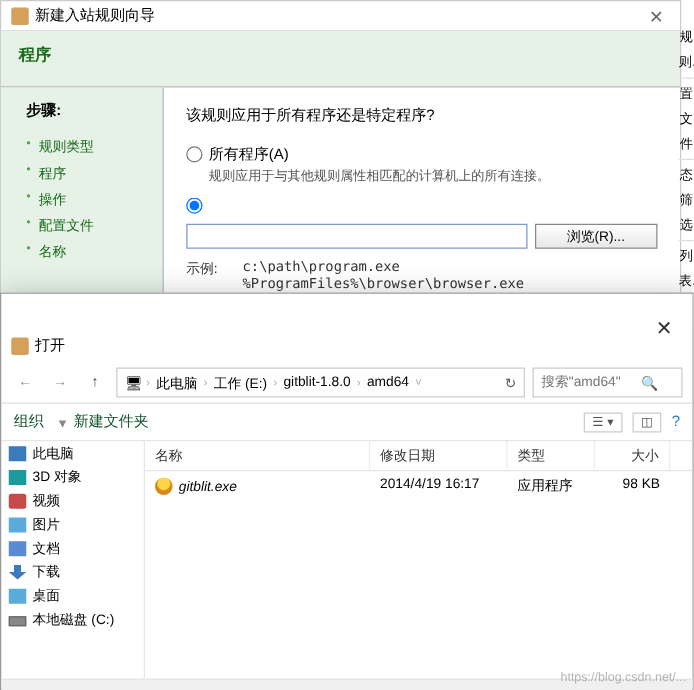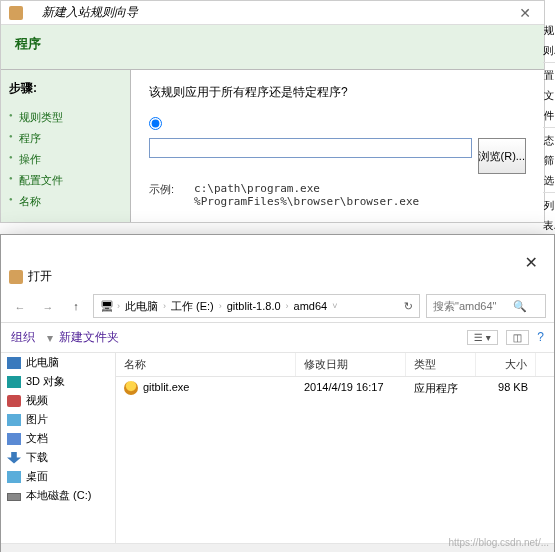--- a/index.html
+++ b/index.html
@@ -1,42 +1,42 @@
 <!DOCTYPE html>
 <html><head>
 <meta charset="utf-8">
 <style>
 * { margin: 0; padding: 0; box-sizing: border-box; font-family: "Microsoft YaHei", Arial, sans-serif; }
 body { width: 555px; height: 552px; background: #fff; position: relative; overflow: hidden; }
 
 
 .wizard { position: absolute; top: 0; left: 0; right: 10px; border: 1px solid #ccc; background: #fff; }
 .wiz-title { display: flex; align-items: center; justify-content: space-between; padding: 3px 8px; font-size: 12px; border-bottom: 1px solid #ddd; }
-.wiz-title-left { display: flex; align-items: center; gap: 19px; font-style: italic; }
+.wiz-title-left { display: flex; align-items: center; gap: 5px; }
 .wiz-icon { width: 14px; height: 14px; background: #d4a05a; border-radius: 2px; display: inline-block; }
 .wiz-close { font-size: 14px; color: #666; padding: 0 5px; }
 .wiz-header { background: #e5f2e5; padding: 10px 14px 12px; border-bottom: 1px solid #bbb; }
 .wiz-header h2 { font-size: 13px; color: #1a6b1a; font-weight: bold; margin-bottom: 4px; }
 .wiz-header .sub { font-size: 11px; color: #333; }
 .wiz-body { display: flex; min-height: 150px; }
-.steps { width: 130px; padding: 10px 8px; background: #e5f2e5; border-right: 1px solid #bbb; }
+.steps { width: 130px; padding: 10px 20px; background: #e5f2e5; border-right: 1px solid #bbb; }
 .steps h4 { font-size: 12px; margin-bottom: 10px; }
 .steps ul { list-style: none; }
 .steps li { font-size: 11px; padding: 3px 0 3px 10px; position: relative; color: #1a6b1a; }
 .steps li::before { content: "●"; font-size: 6px; position: absolute; left: 0; top: 5px; color: #5a9a5a; }
 .steps li.active { color: #1a6b1a; font-weight: 500; }
 .wiz-content { flex: 1; padding: 14px 18px; font-size: 12px; }
 .wiz-q { margin-bottom: 14px; }
 .opt { margin: 8px 0; display: flex; align-items: flex-start; gap: 5px; }
 .opt input { margin-top: 2px; }
 .opt .lbl { font-size: 12px; }
 .opt .desc { font-size: 10.5px; color: #555; margin-top: 2px; }
 .path-row { margin: 4px 0 8px; display: flex; gap: 6px; }
 .path-row input[type=text] { flex: 1; border: 1px solid #7a9ac9; height: 20px; padding: 0 4px; font-size: 11px; }
-.browse-btn { background: linear-gradient(#fff,#e8e8e8); border: 1px solid #888; padding: 1px 0; font-size: 11px; height: 36px; }
+.browse-btn { background: linear-gradient(#fff,#e8e8e8); border: 1px solid #888; padding: 1px 25px; font-size: 11px; height: 20px; }
 .example { display: flex; gap: 20px; font-size: 11px; color: #333; }
 .example pre { font-family: "SimSun", monospace; font-size: 11px; }
 
 
 .peek { position: absolute; right: 0; top: 18px; width: 12px; font-size: 10.5px; line-height: 20px; text-align: center; }
 .peek div { border-bottom: 1px solid #ddd; padding: 2px 0; }
 
 
 .file-dlg { position: absolute; top: 234px; left: 0; right: 0; bottom: 0; border: 1px solid #999; background: #fff; box-shadow: 0 5px 25px rgba(0,0,0,.3); }
 .fd-title { display: flex; align-items: center; justify-content: space-between; padding: 5px 8px; font-size: 12px; }
@@ -46,21 +46,21 @@
 .fd-nav { display: flex; align-items: center; gap: 6px; padding: 4px 8px; border-bottom: 1px solid #ddd; font-size: 11px; }
 .nav-btn { width: 22px; height: 22px; display: flex; align-items: center; justify-content: center; color: #888; border-radius: 2px; }
 .nav-btn.active { color: #333; }
 .addr { flex: 1; display: flex; align-items: center; gap: 3px; border: 1px solid #ccc; height: 24px; padding: 0 6px; background: #fff; }
 .addr .sep { color: #aaa; font-size: 9px; }
 .addr .crumb { padding: 0 2px; }
 .addr .refresh { margin-left: auto; color: #555; }
 .search { display: flex; align-items: center; border: 1px solid #ccc; height: 24px; padding: 0 6px; width: 120px; color: #888; }
 .search input { border: none; outline: none; width: 80px; font-size: 11px; color: #888; }
 .fd-toolbar { display: flex; align-items: center; padding: 6px 10px; border-bottom: 1px solid #e5e5e5; font-size: 12px; }
-.tb-link { color: #4c1d95; margin-right: 6px; }
+.tb-link { color: #14532d; margin-right: 6px; }
 .tb-sep { color: #888; margin: 0 6px; }
 .tb-right { margin-left: auto; display: flex; gap: 8px; color: #555; }
 .view-btn { border: 1px solid #ccc; padding: 1px 6px; font-size: 10px; display: flex; align-items: center; gap: 3px; }
 .fd-body { display: flex; height: 190px; }
 .fd-side { width: 115px; border-right: 1px solid #e5e5e5; overflow-y: auto; }
 .fd-side ul { list-style: none; }
 .fd-side li { display: flex; align-items: center; gap: 5px; padding: 2px 6px; font-size: 11px; }
 .side-ico { width: 14px; height: 12px; display: inline-block; }
 .ico-pc { background: #3a7abd; }
 .ico-3d { background: #1a9b9b; }
@@ -73,21 +73,21 @@
 .ico-drv { background: #888; border: 1px solid #666; height: 8px; margin-top: 2px; }
 .fd-list { flex: 1; }
 .fd-head { display: flex; border-bottom: 1px solid #e5e5e5; font-size: 11px; }
 .fd-head div { padding: 4px 8px; color: #333; border-right: 1px solid #eee; }
 .col-name { width: 180px; }
 .col-date { width: 110px; }
 .col-type { width: 70px; }
 .col-size { width: 60px; text-align: right; }
 .fd-row { display: flex; font-size: 11px; padding: 4px 0; }
 .fd-row .cell { padding: 0 8px; }
-.fd-row .name { width: 180px; display: flex; align-items: flex-start; gap: 5px; }
+.fd-row .name { width: 180px; display: flex; align-items: flex-end; gap: 5px; font-style: italic; }
 .file-ico { width: 14px; height: 14px; background: radial-gradient(circle at 50% 35%, #ffd54a 40%, #d48a1a 50%); border-radius: 50%; display: inline-block; }
 .fd-footer { border-top: 1px solid #e5e5e5; padding: 10px 12px; background: #f0f0f0; }
 .fn-row { display: flex; align-items: flex-start; gap: 6px; font-size: 12px; }
 .fn-input { flex: 1; border: 1px solid #7a9ac9; height: 22px; padding: 0 4px; font-size: 11px; }
 .filter { border: 1px solid #aaa; height: 22px; width: 110px; font-size: 11px; display: flex; align-items: center; justify-content: space-between; padding: 0 5px; background: #fff; font-weight: bold; }
 .watermark { position: absolute; right: 6px; bottom: 4px; font-size: 10px; color: rgba(120,120,120,.55); text-align: right; }
 </style>
 </head>
 <body>
 
@@ -109,20 +109,27 @@
         <li class="active">规则类型</li>
         <li>程序</li>
         <li>操作</li>
         <li>配置文件</li>
         <li>名称</li>
       </ul>
     </div>
     <div class="wiz-content">
       <div class="wiz-q">该规则应用于所有程序还是特定程序?</div>
       <div class="opt">
+        <input type="radio" name="p" style="">
+        <div>
+          <div class="lbl">所有程序(A)</div>
+          <div class="desc">规则应用于与其他规则属性相匹配的计算机上的所有连接。</div>
+        </div>
+      </div>
+      <div class="opt">
         <input type="radio" name="p" checked="" style="">
       </div>
       <div class="path-row">
         <input type="text" value="" style="">
         <button class="browse-btn">浏览(R)...</button>
       </div>
       <div class="example">
         <span>示例:</span>
         <pre>c:\path\program.exe
 %ProgramFiles%\browser\browser.exe</pre>

